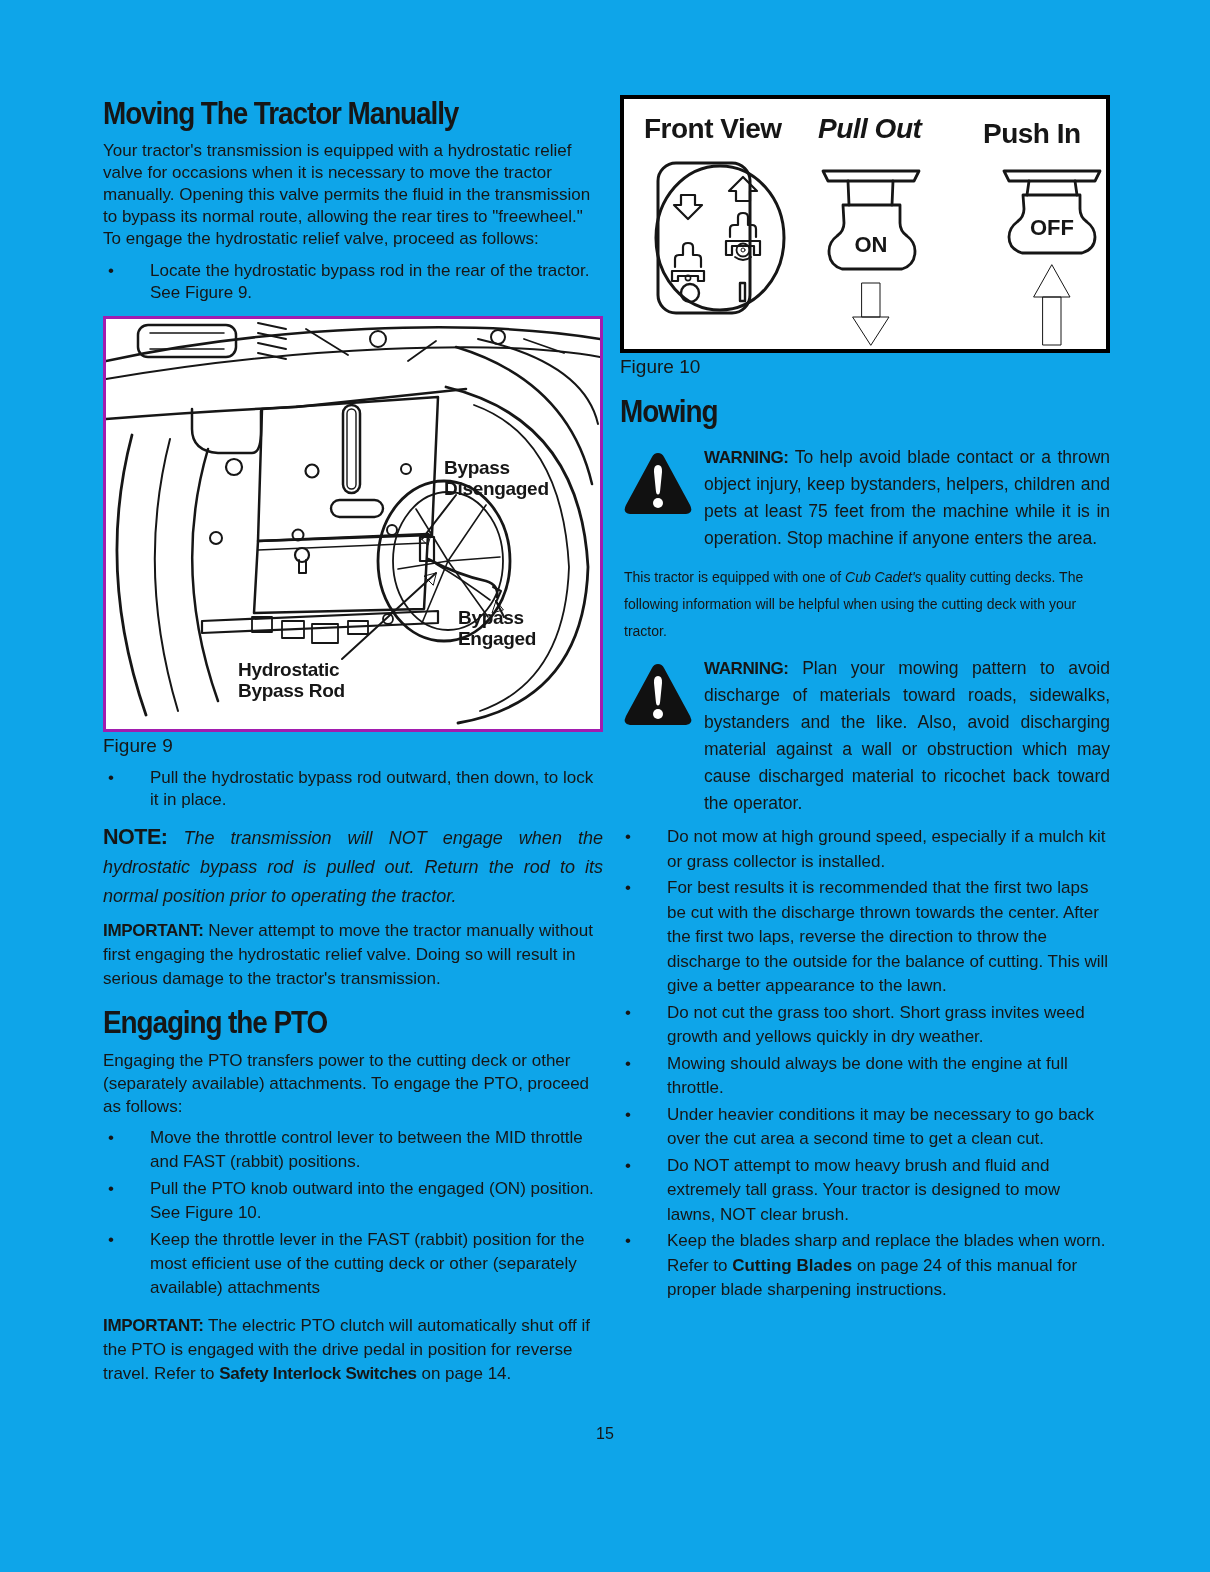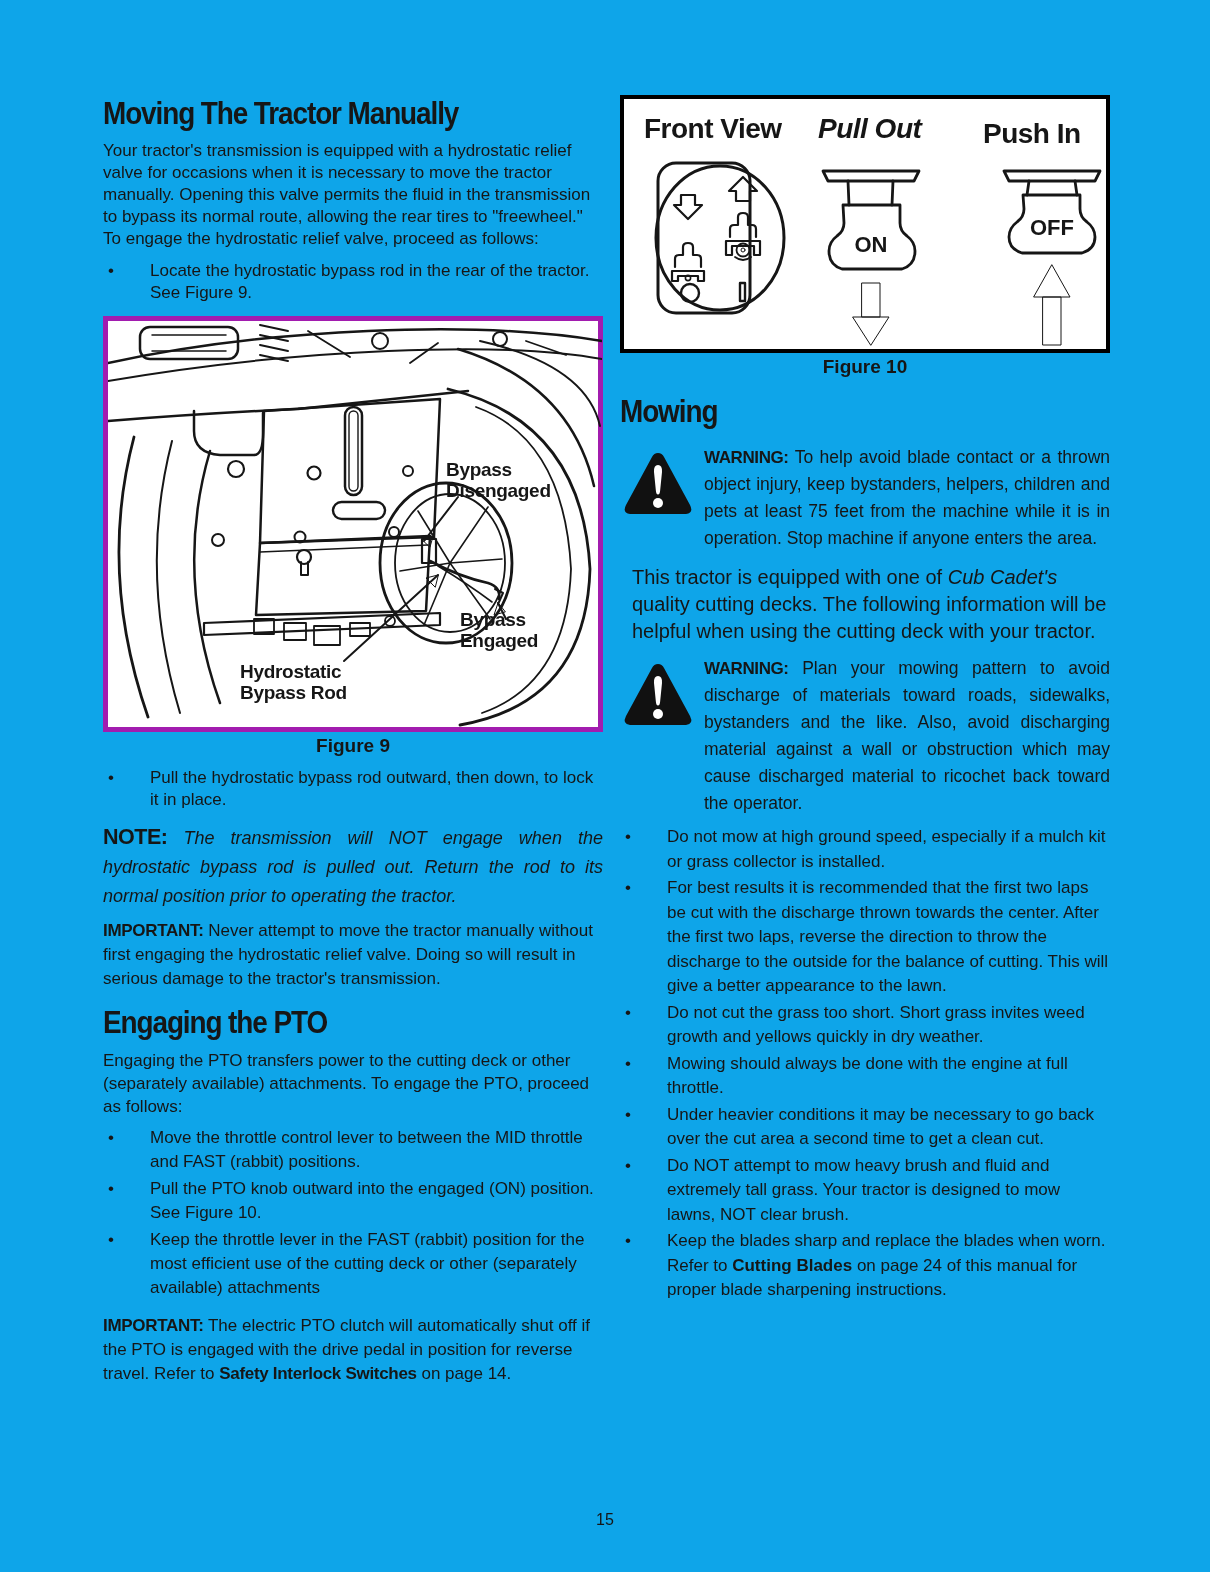--- a/index.html
+++ b/index.html
@@ -27,53 +27,53 @@
   .note { margin:0 0 8px 0; font-size:18px; line-height:29px; text-align:justify; }
   .note-label { font-weight:700; font-size:21.5px; font-style:normal; letter-spacing:-0.5px; }
   .note-text  { font-style:italic; }
 
   .imp { margin:0 0 14px 0; font-size:17px; line-height:24px; }
   .imp b { letter-spacing:-0.3px; }
 
   
   .fig9 {
     position:relative; margin:0; width:500px; height:416px;
-    border:5px solid #a21caf; box-sizing:border-box; background:#fff;padding-left:16px;
+    border:3px solid #a21caf; box-sizing:border-box; background:#fff;padding-left:16px;
   }
   .fig9-label {
     position:absolute; font-size:19px; font-weight:700; line-height:21px;
     white-space:pre-line; letter-spacing:-0.3px;
   }
   .l-dis { left:338px; top:138px; }
   .l-eng { left:352px; top:288px; }
   .l-rod { left:132px; top:340px; }
-  .figcap { width:100%; text-align:center; font-size:19px; font-weight:700; margin:3px 0 10px 0; }
+  .figcap { width:100%; font-size:19px; font-weight:400; margin:3px 0 10px 0; }
 
   
   .fig10 {
     position:relative; margin:0; width:490px; height:258px;
     border:4px solid #000; box-sizing:border-box; background:#fff;
   }
   .fig10 .panel-label { position:absolute; font-size:28px; font-weight:700; letter-spacing:-0.5px;text-align:center; }
   .pl-front { left:20px;  top:14px; }
   .pl-pull  { left:194px; top:14px;font-style:italic; }
   .pl-push  { left:359px; top:19px; }
   .knob-label { position:absolute; width:100px; text-align:center; font-size:22px; font-weight:700; }
   .kl-on  { left:197px; top:133px; }
   .kl-off { left:378px; top:116px; }
 
   
   .warn { display:flex; margin:0 0 12px 0; }
   .warn-icon { flex:0 0 84px; padding-top:4px; }
   .warn-text { flex:1; font-size:17.5px; line-height:27px; text-align:justify; }
   .warn-label { font-weight:700; font-size:17px; letter-spacing:-0.4px; }
 
-  .rpara { margin:0 0 10px 12px; font-size:20px; line-height:27px; }
-
-  .page-num { position:absolute; left:0; right:0; top:1511px; text-align:center; font-size:16px; }
+  .rpara { margin:0 0 10px 4px; font-size:14px; line-height:27px; }
+
+  .page-num { position:absolute; left:0; right:0; top:1425px; text-align:center; font-size:16px; }
 
   svg.lineart { position:absolute; left:0; top:0; }
   svg.lineart path, svg.lineart ellipse, svg.lineart circle,
   svg.lineart rect, svg.lineart polygon, svg.lineart line {
     fill:none; stroke:#161616; stroke-linecap:round; stroke-linejoin:round;
   }
   svg .fillb { fill:#111; stroke:none; }
 </style>
 </head>
 <body>

